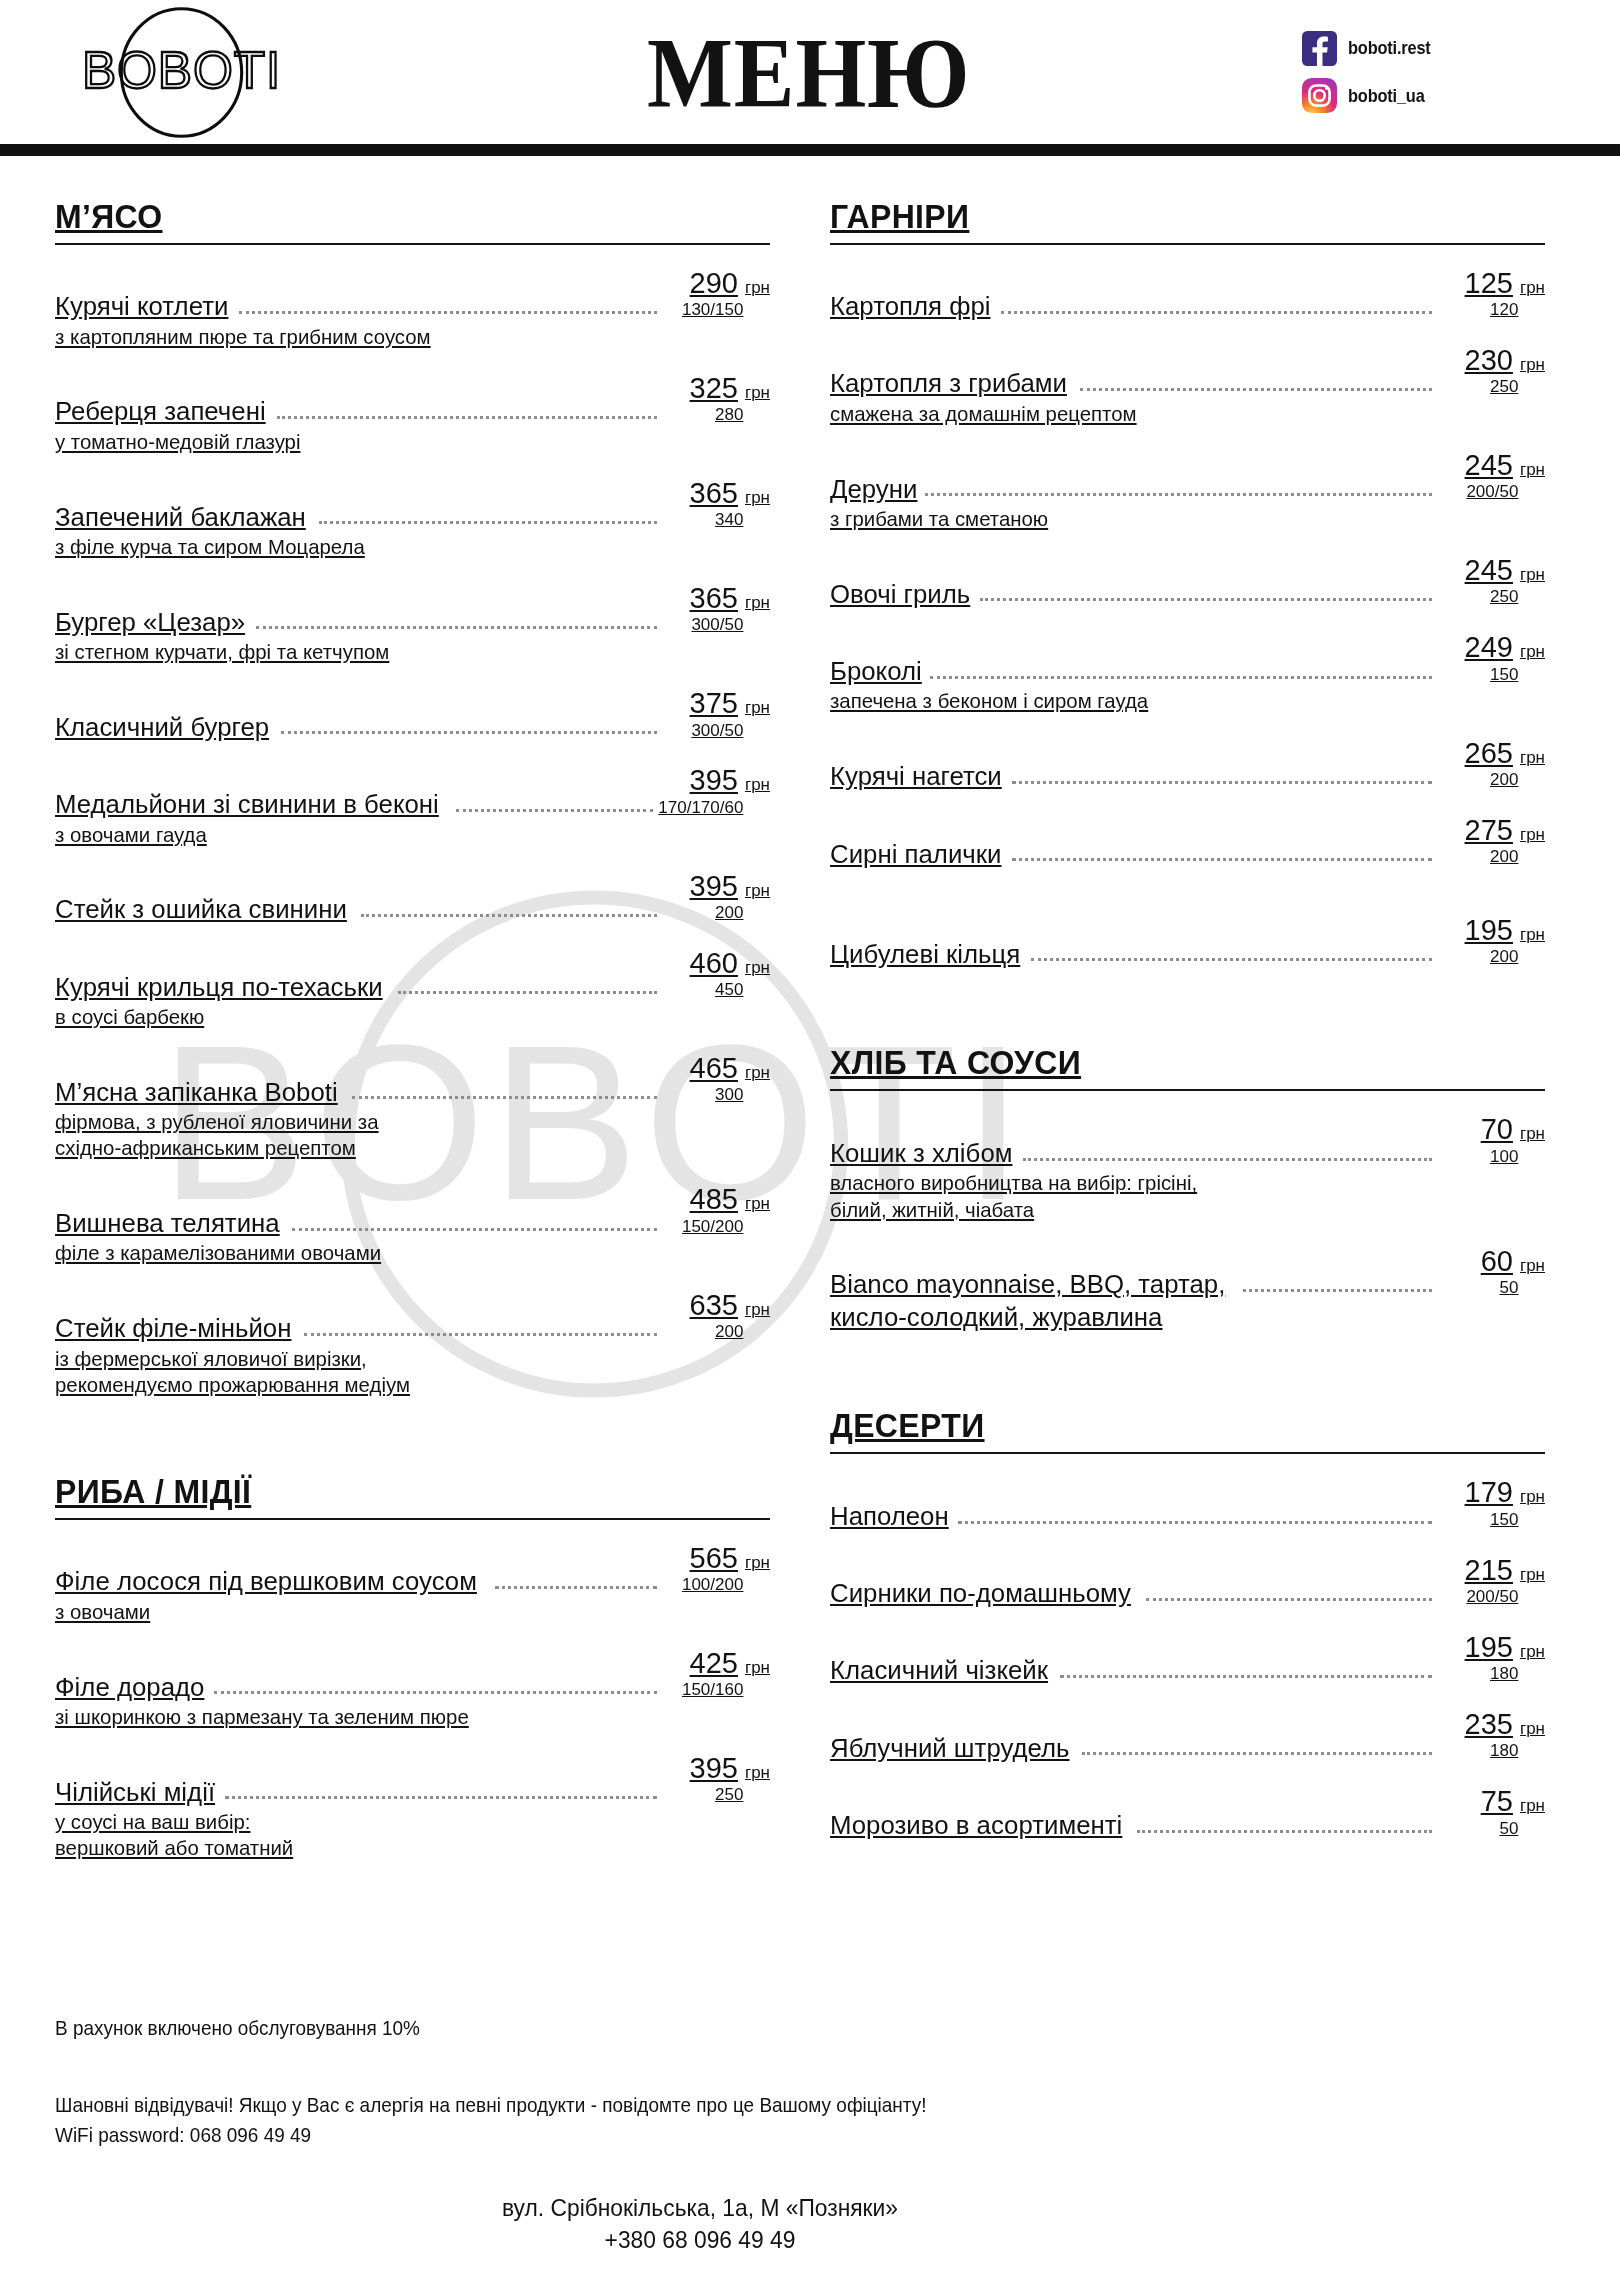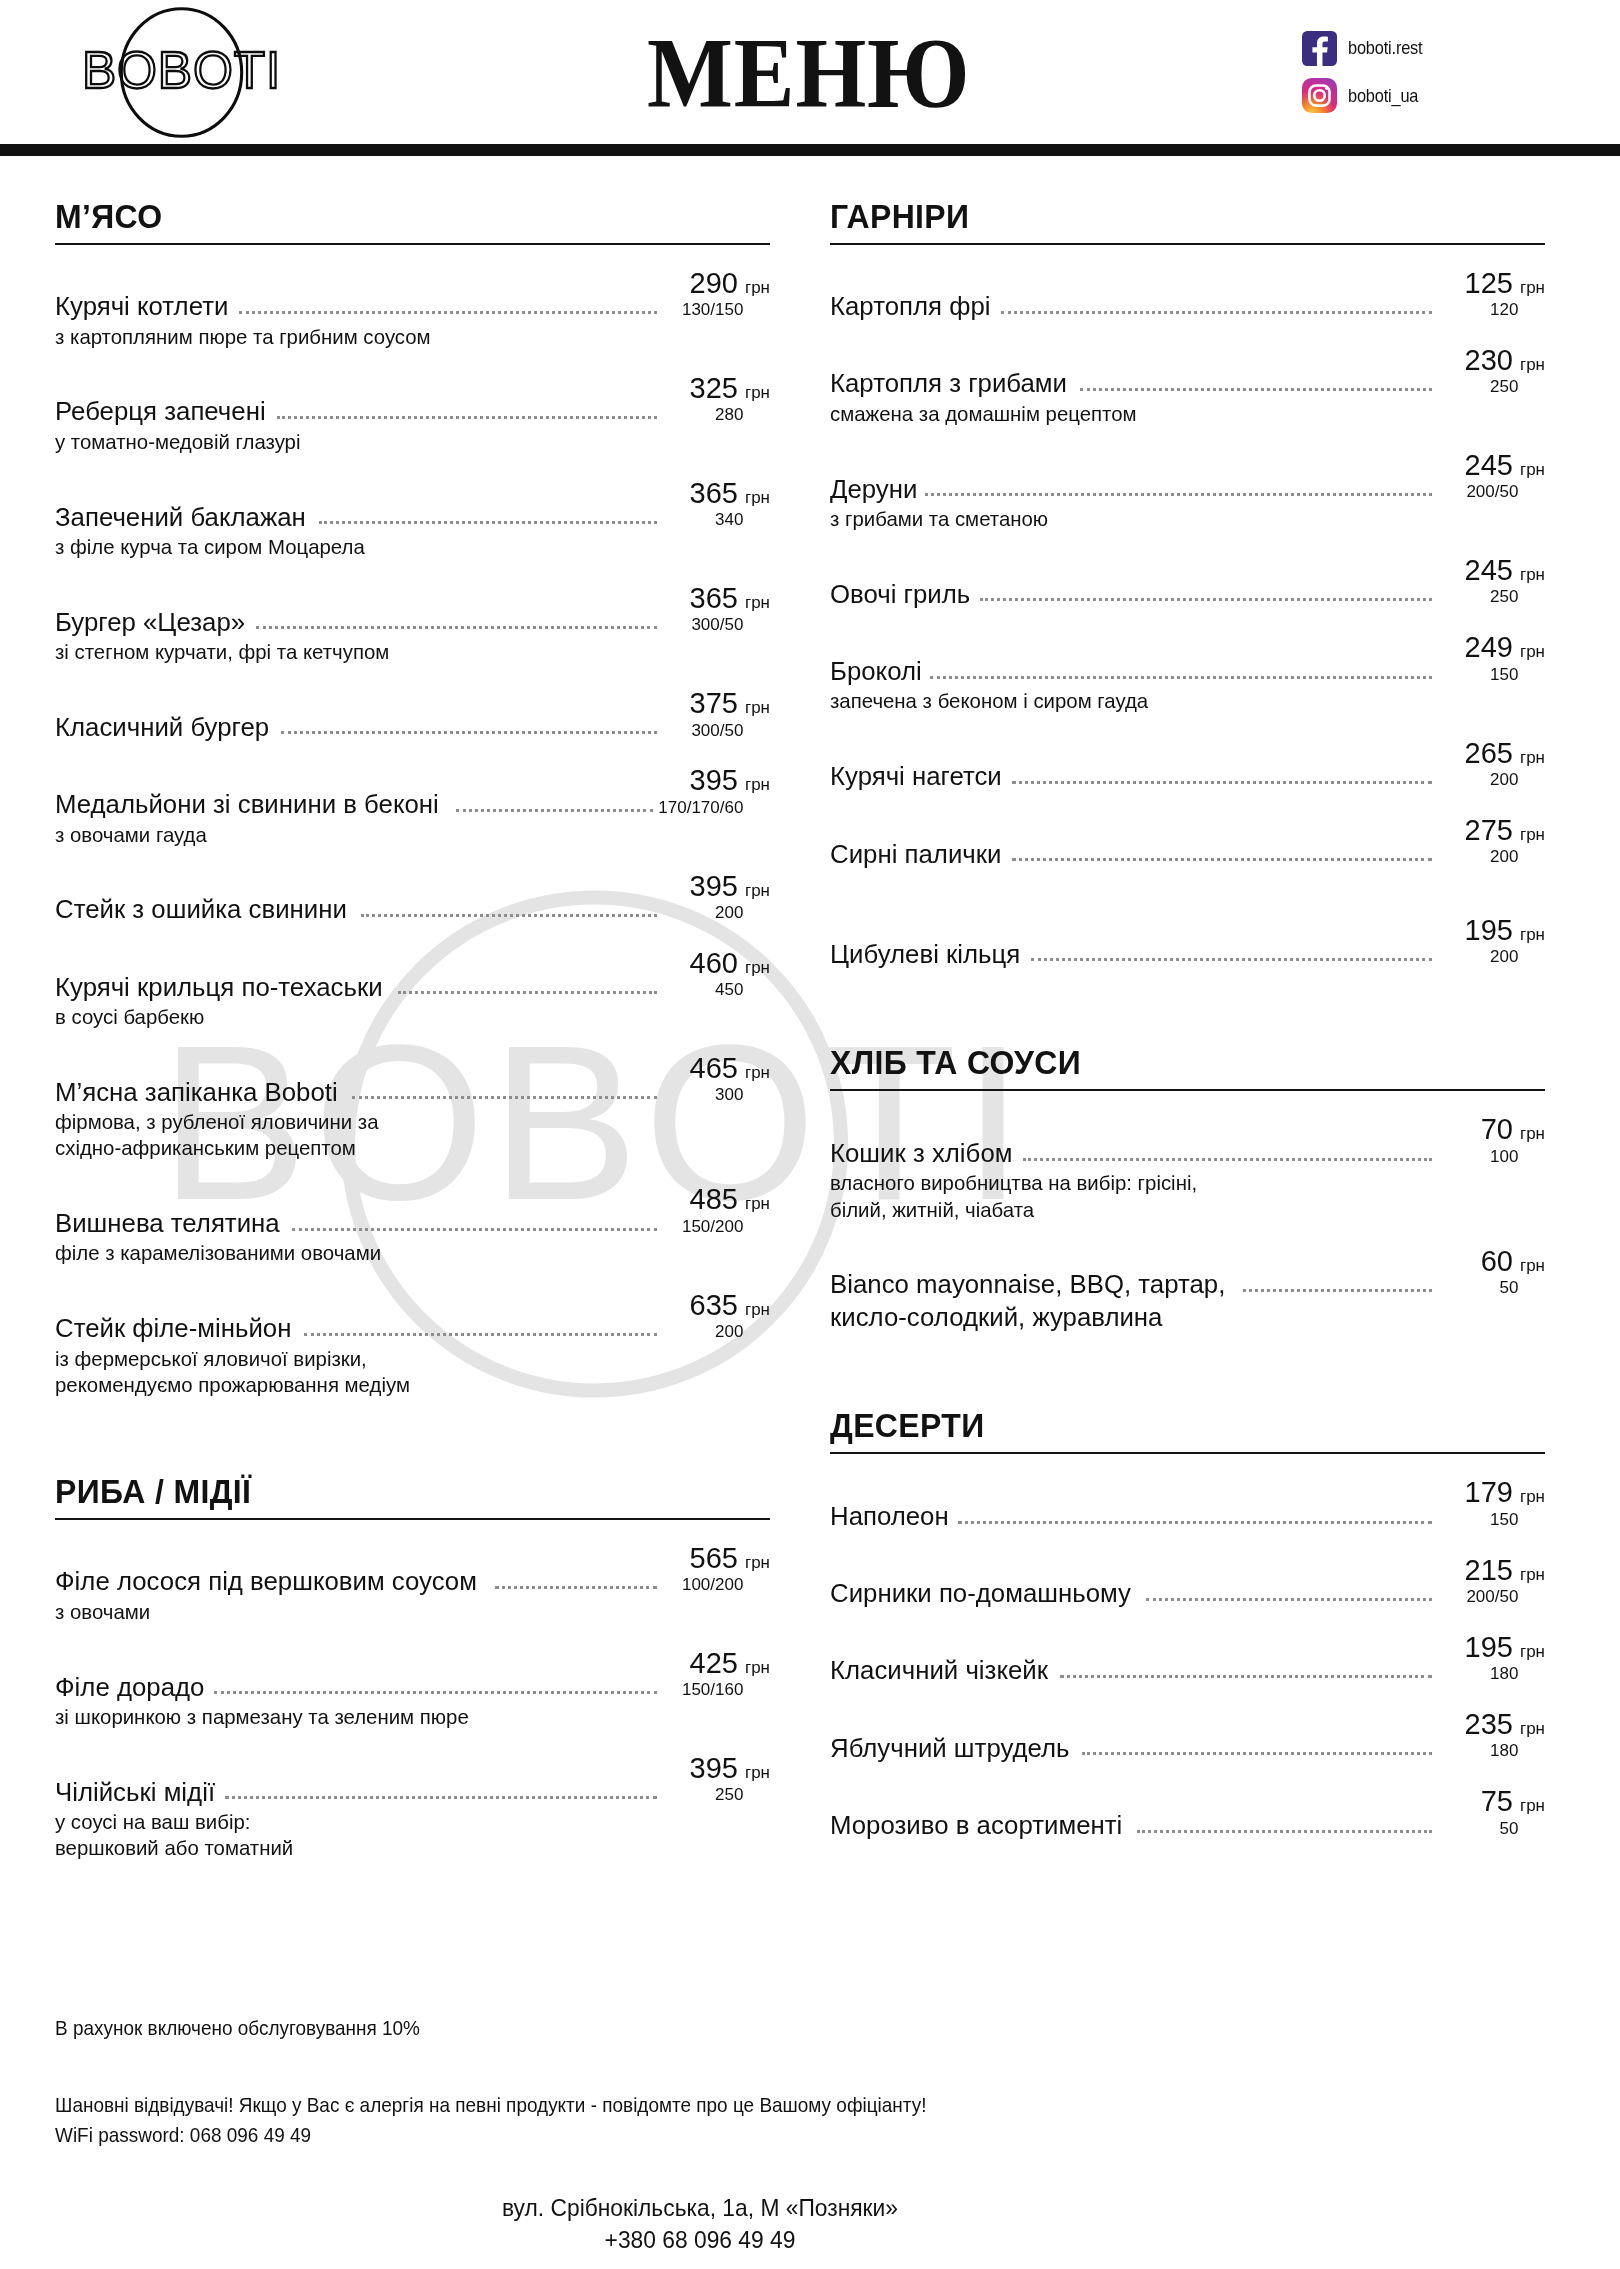--- a/index.html
+++ b/index.html
@@ -70,20 +70,21 @@
     display: flex;
     flex-direction: column;
     gap: 12.4px;
     align-items: flex-start;
     padding-left: 5.3px;
   }
   .social-row {
     display: flex;
     align-items: center;
     gap: 10.6px;
+    font-weight: bold;
   }
   .social-ico { width: 35px; height: 35px; flex: 0 0 35px; }
   .social-ico svg { display:block; width: 35px; height: 35px; }
   .social-label {
     font-size: 18.6px;
     letter-spacing: -0.2px;
     transform: scaleX(0.88);
     transform-origin: left center;
     white-space: nowrap;
   }
@@ -101,21 +102,21 @@
     position: relative;
     z-index: 1;
     display: flex;
     padding: 41px 51px 0 55px;
     gap: 60px;
     align-items: flex-start;
   }
   .col { width: 715px; flex: 0 0 715px; }
 
   
-  .section { margin-bottom: 0; }
+  .section { margin-bottom: 0; text-decoration: underline; }
   .section-title {
     font-size: 34px;
     font-weight: 700;
     letter-spacing: 0.4px;
     transform: scaleX(0.94);
     transform-origin: left center;
     white-space: nowrap;
     padding-bottom: 7px;
   }
   .section-rule {

